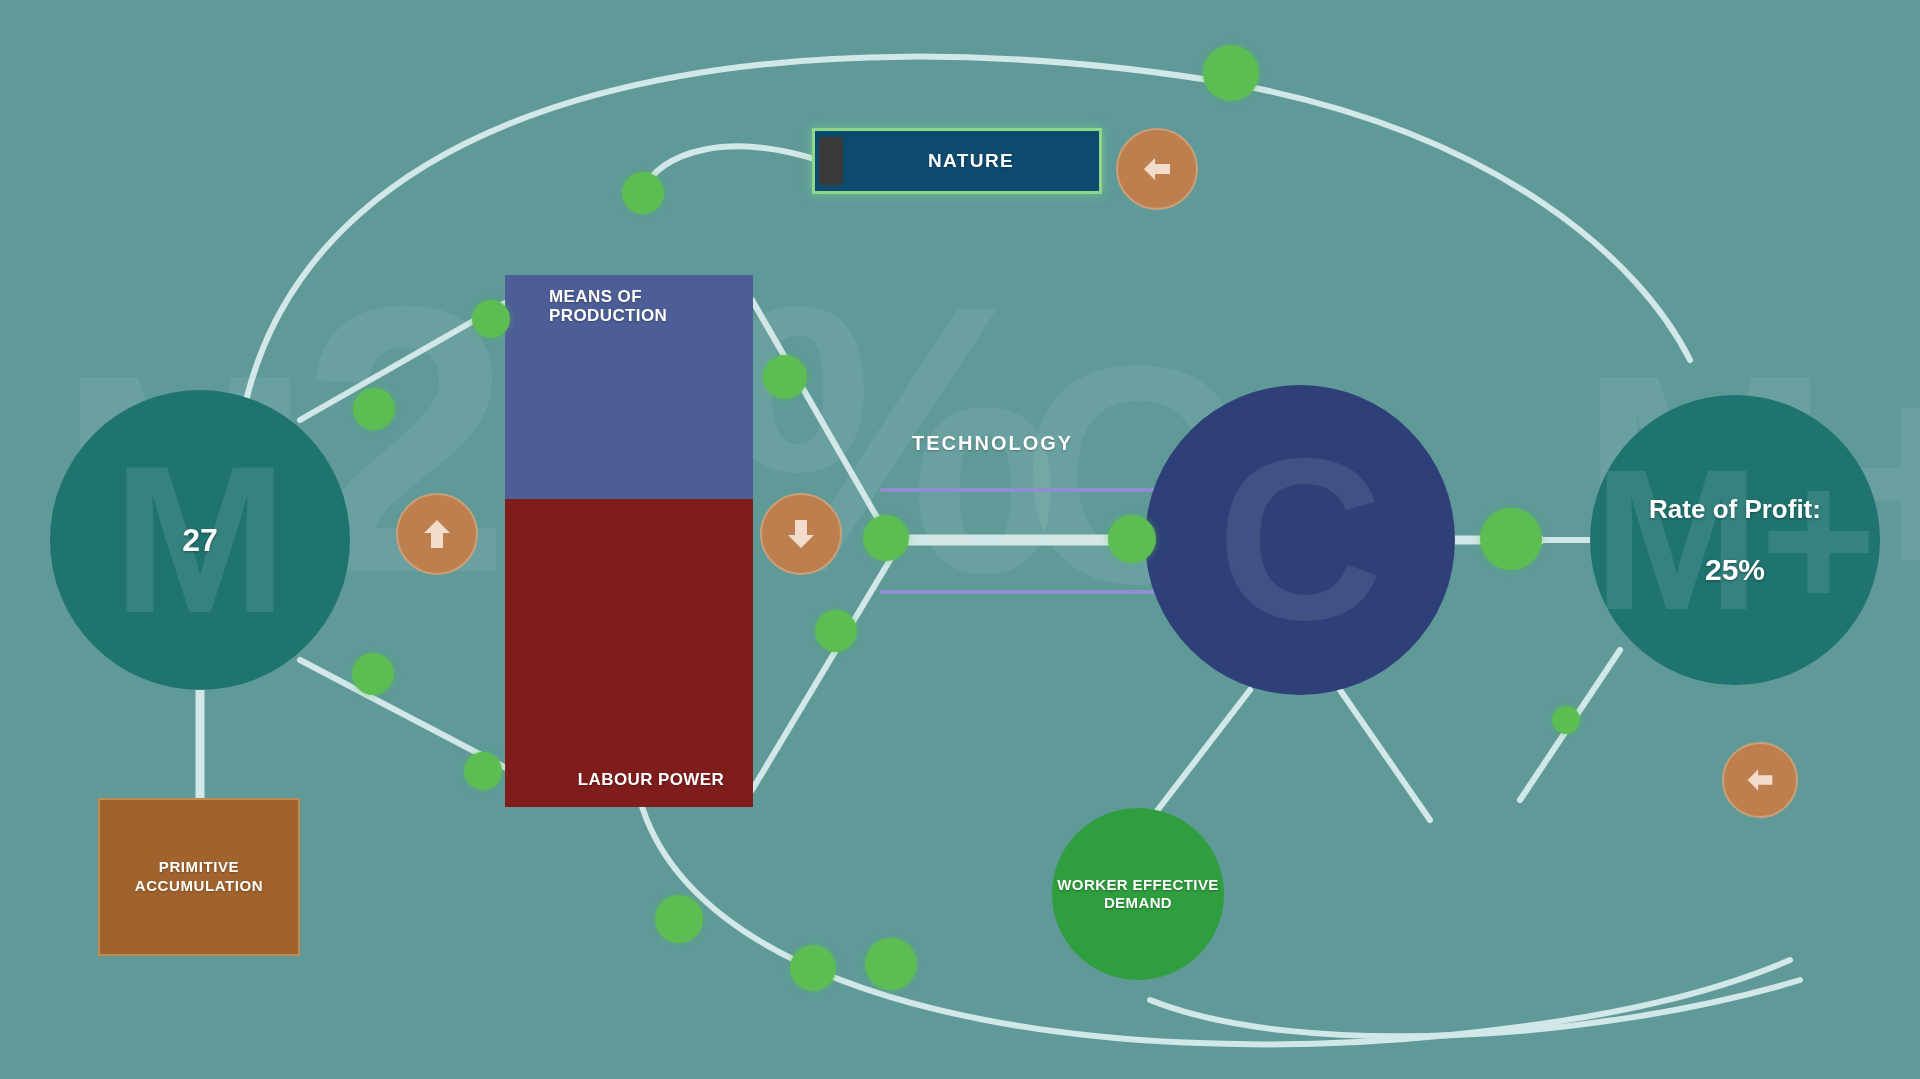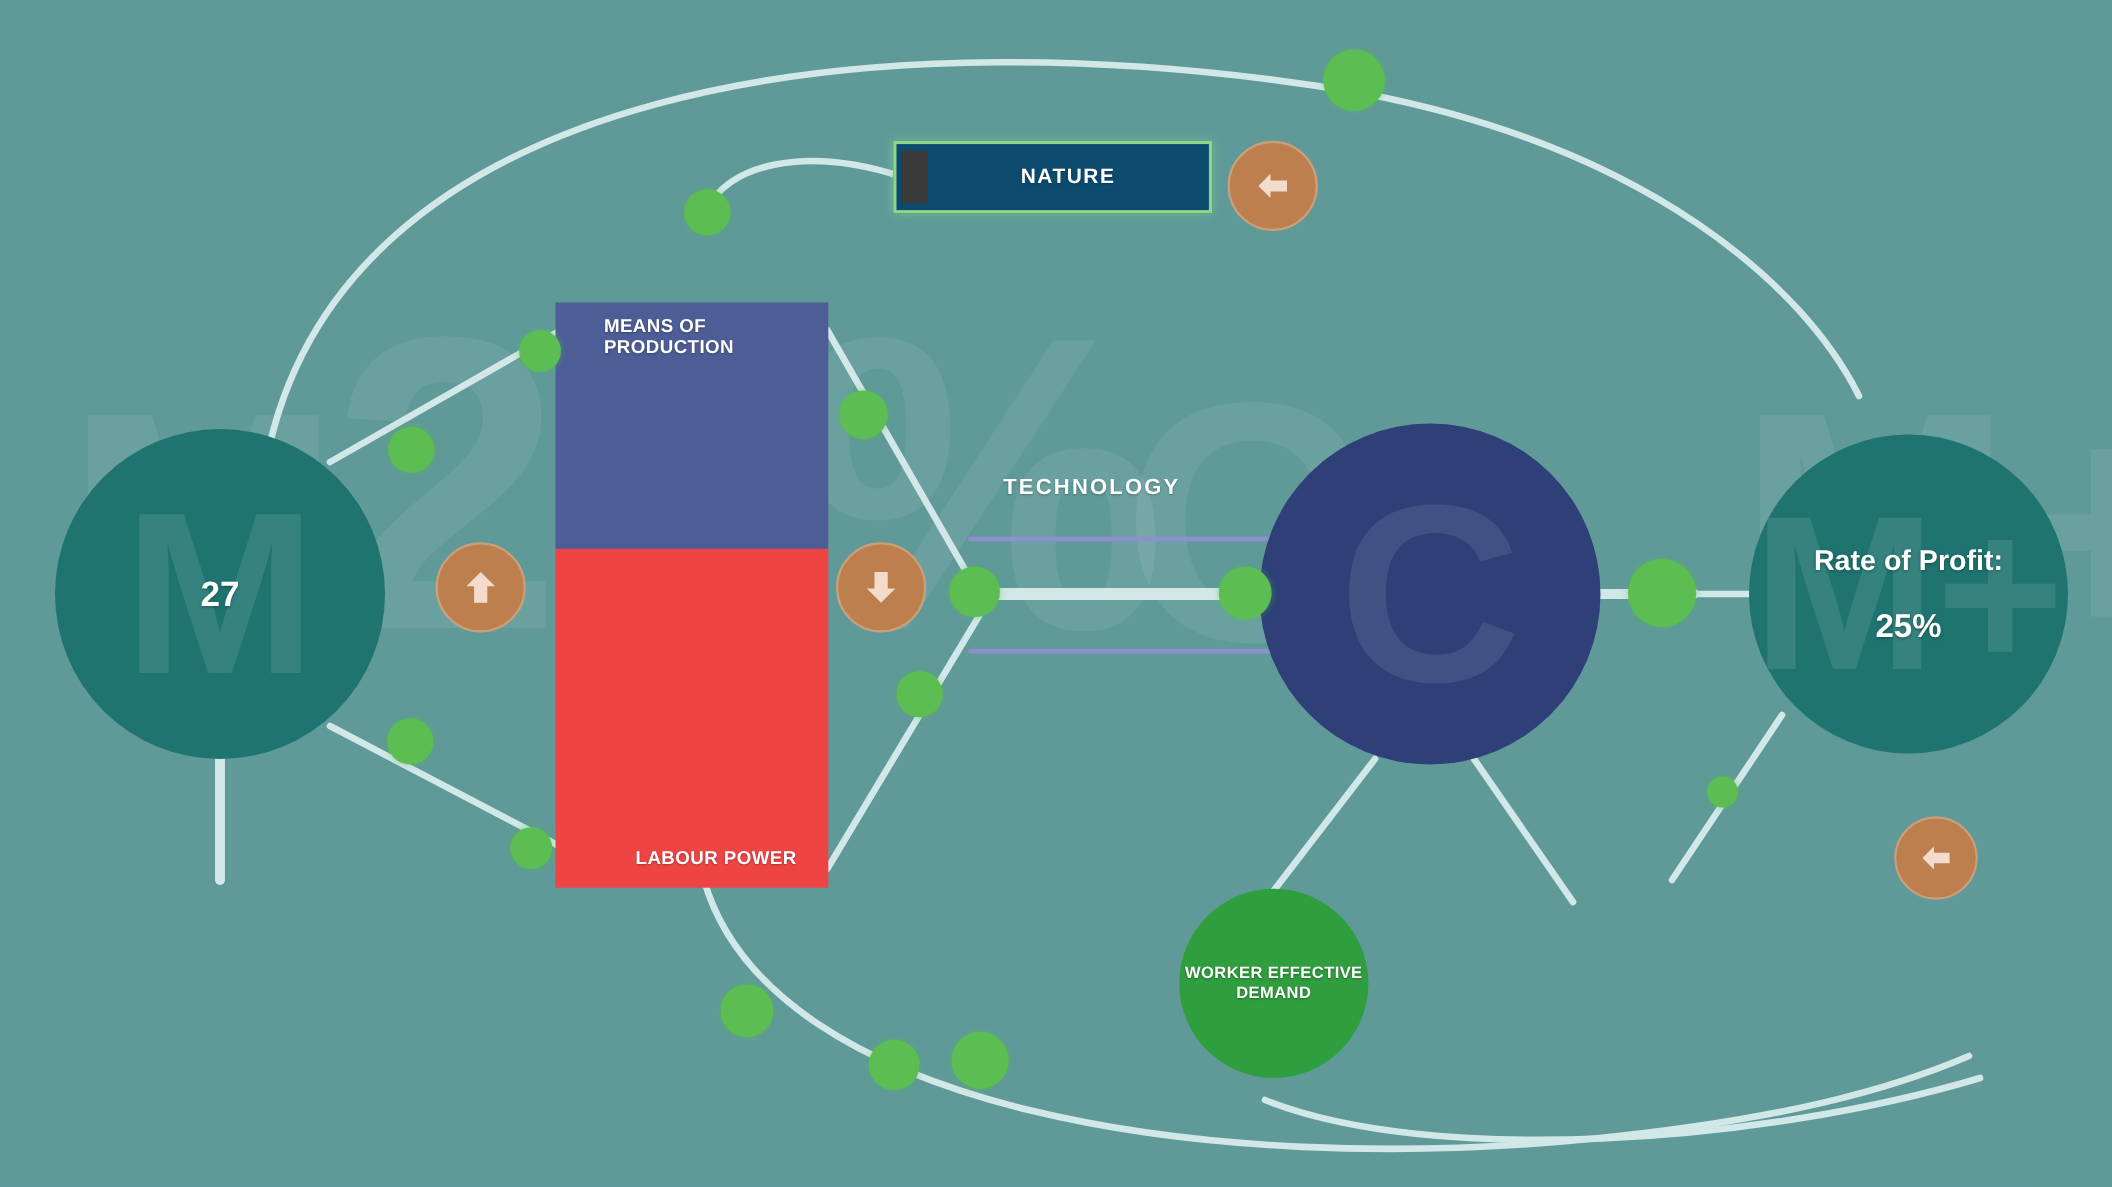--- a/index.html
+++ b/index.html
@@ -136,21 +136,21 @@
   }
 
   
   .inst-circle {
     color: #ffffff;
     font-weight: bold;
     line-height: 1.2;
     letter-spacing: 0.4px;
     text-shadow: 0 1px 2px rgba(0,0,0,0.35);
   }
-  .inst-circle.mid { background: #2f9e3e; margin-left: 20px; }
+  .inst-circle.mid { background: #2f9e3e; }
   .inst-circle.dark { background: #17751d; }
 
   
   .dot {
     position: absolute;
     border-radius: 50%;
     background: #5cbe52;
     box-shadow: 0 0 6px rgba(90,190,80,0.5);
   }
 
@@ -256,30 +256,33 @@
   <div class="node circle money-circle" style="left:1590px; top:395px; width:290px; height:290px;">
     <span class="wm" style="font-size:200px;">M+</span>
     <span class="val" style="font-size:26px; margin-bottom:28px;">Rate of Profit:</span>
     <span class="val" style="font-size:30px;">25%</span>
   </div>
 
   <div class="stack" style="left:505px; top:275px; width:248px; height:532px;">
     <div class="seg top-label" style="height:225px; background:#4d5e96;">
       <span>MEANS OF PRODUCTION</span>
     </div>
-    <div class="seg bottom-label" style="height:307px; background:#ef4444;">
+    <div class="seg bottom-label" style="height:307px; background:#7f1d1d;">
       <span>LABOUR POWER</span>
     </div>
   </div>
 
   <div class="nature-bar" style="left:812px; top:128px; width:290px; height:66px;">
     <div class="depleted"></div>
     <div class="lbl">NATURE</div>
   </div>
 
+  <div class="brown-box" style="left:98px; top:798px; width:202px; height:158px;">
+    <span>PRIMITIVE ACCUMULATION</span>
+  </div>
 
   <div class="node circle inst-circle mid" style="left:1052px; top:808px; width:172px; height:172px; font-size:15px;">
     <span>WORKER EFFECTIVE DEMAND</span>
   </div>
 
 
 
   <div class="dot" style="left:1203px; top:45px;  width:56px; height:56px;"></div>
   <div class="dot" style="left:622px;  top:172px; width:42px; height:42px;"></div>
   <div class="dot" style="left:472px;  top:300px; width:38px; height:38px;"></div>

